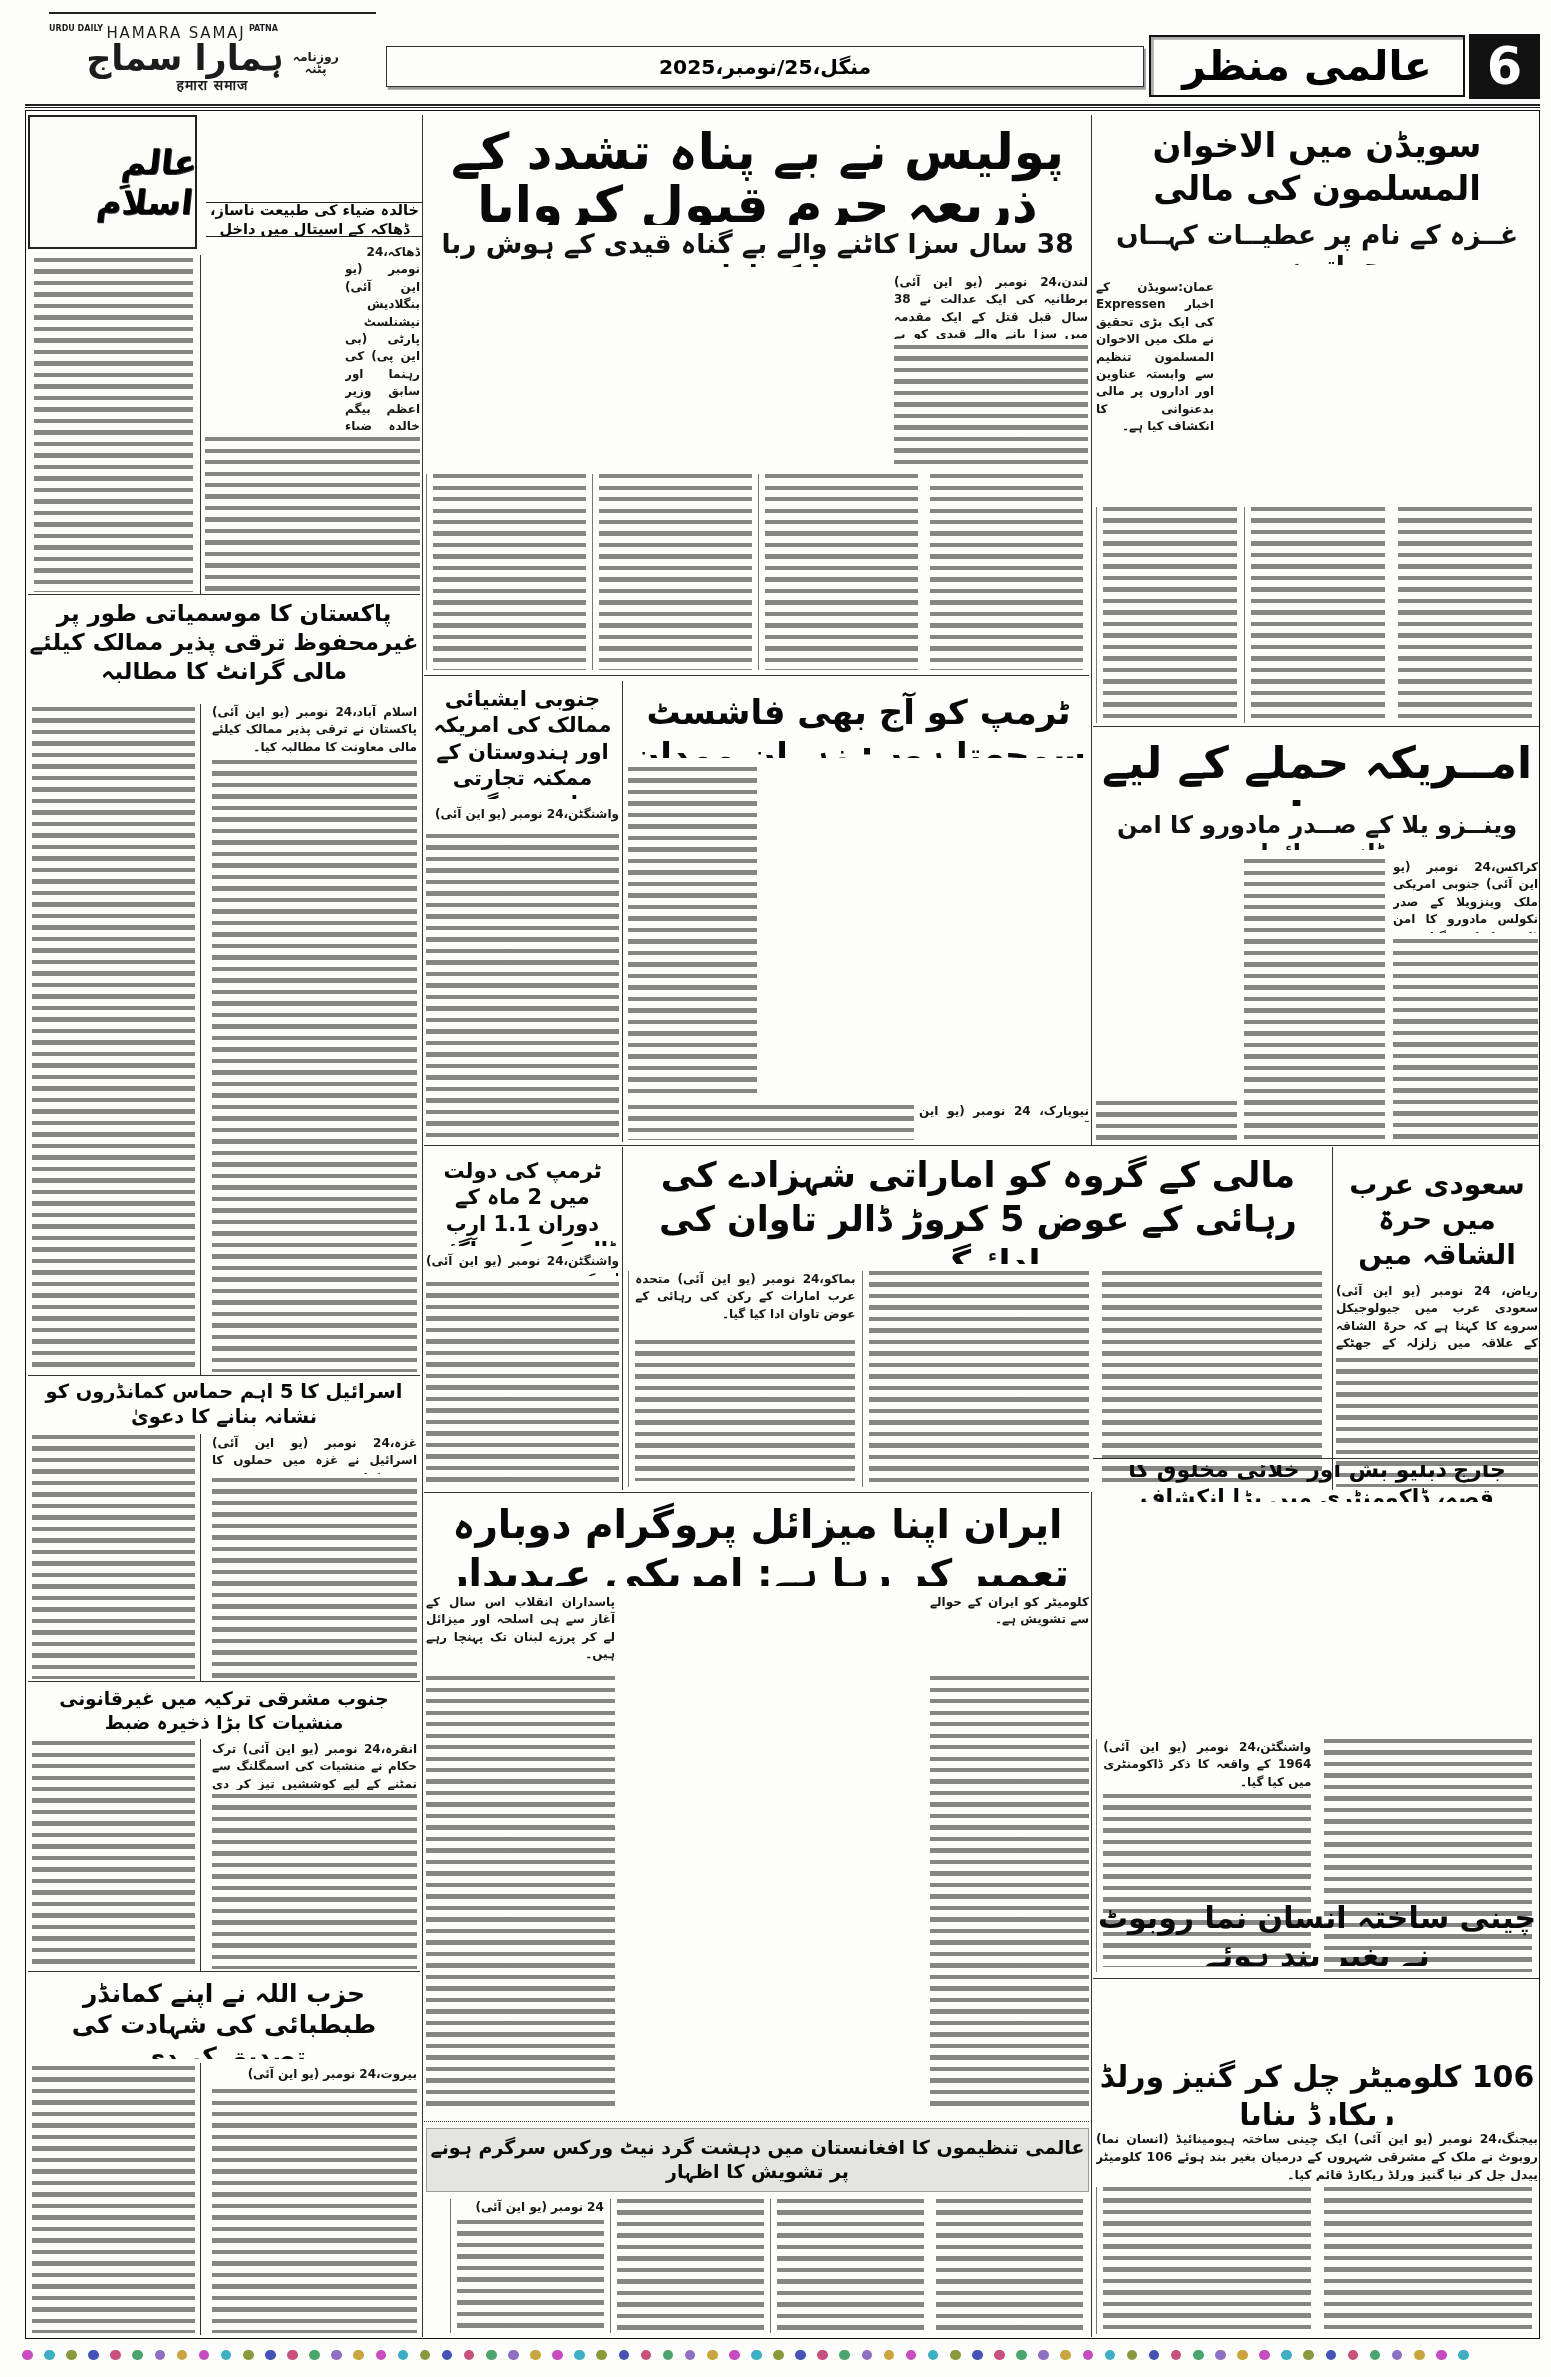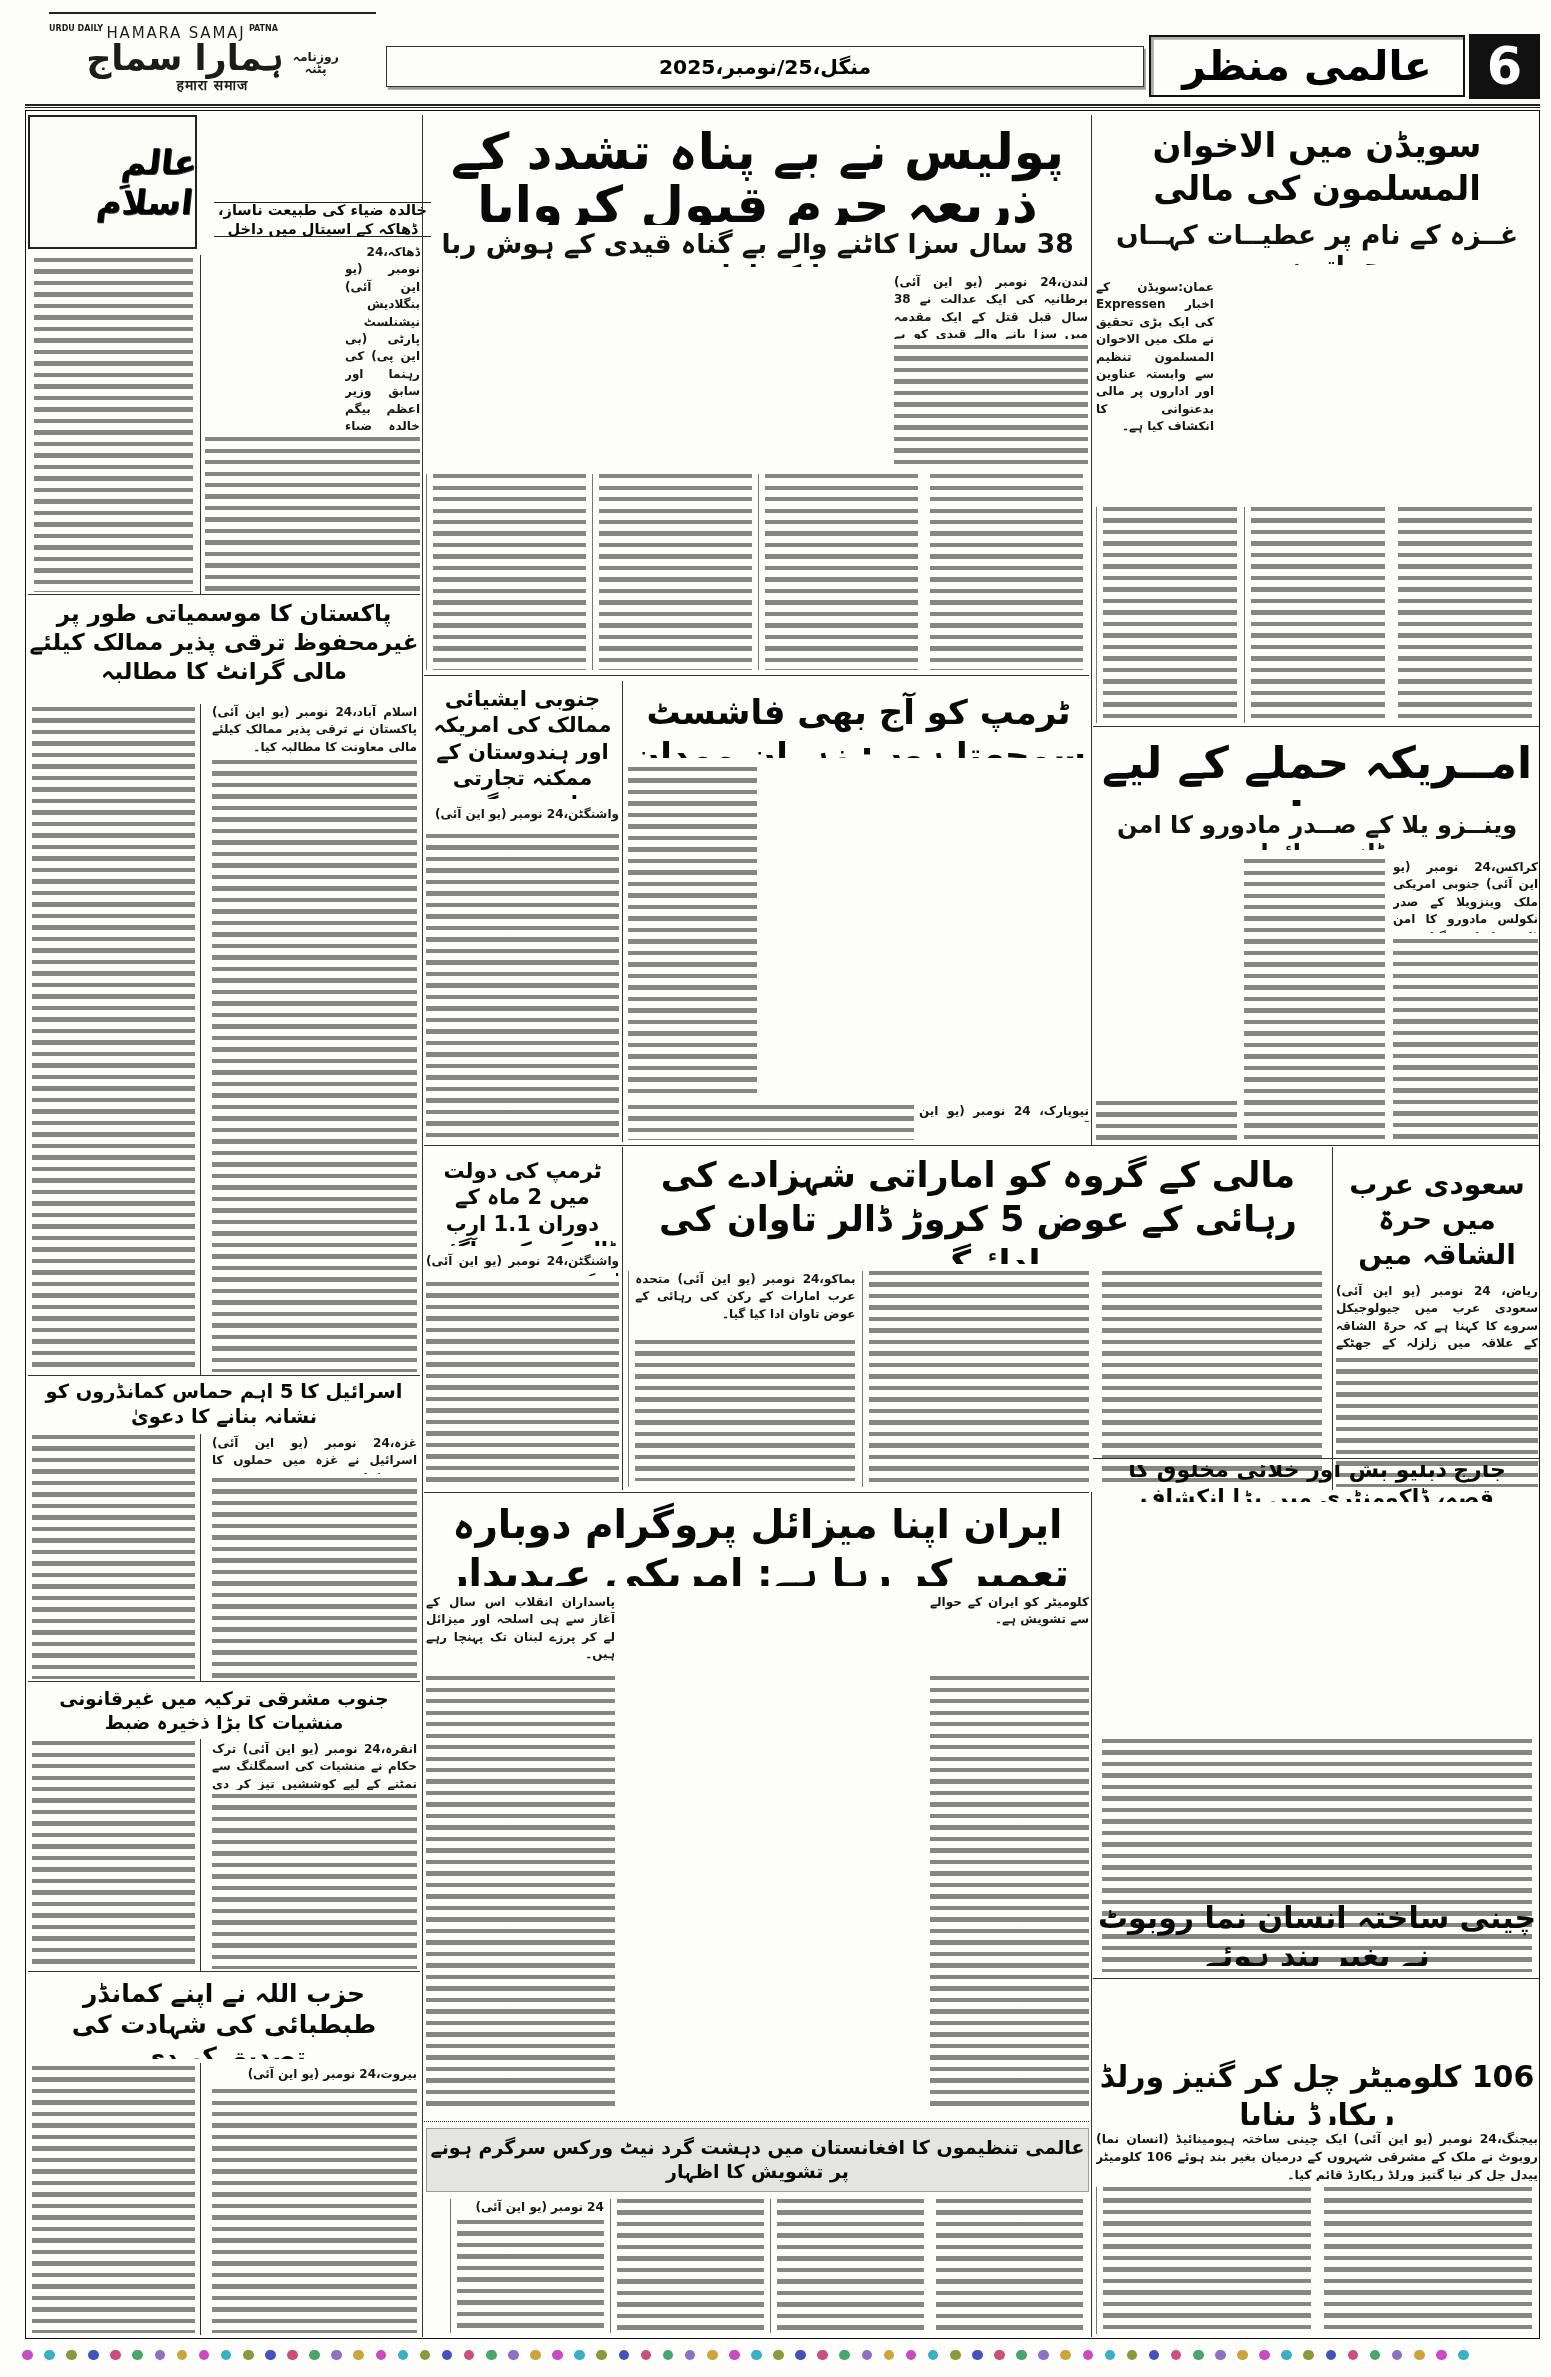--- a/index.html
+++ b/index.html
@@ -63,21 +63,21 @@
   <div class="abs secbox">عالمی منظر</div>
   <div class="abs numbox">6</div>
   <div class="abs toprule"></div>
   <div class="abs frame"></div>
 
   <div class="abs" style="left:28px;top:115px;width:169px;height:134px;border:2.7px double #222;display:flex;align-items:center;justify-content:center;background:#fbfbf8;">
     <div style="font-size:34px;font-weight:800;transform:skewX(-6deg);text-shadow:0.9px 0.9px 0 #333;">عالمِ اسلام</div>
   </div>
   <div class="abs tf" style="left:34px;top:258px;width:159px;height:334px;"></div>
 
-  <div class="abs hl" style="left:214px;top:202px;width:217px;height:35px;font-size:14.6px;border-top:1.8px solid #222;border-bottom:0.9px solid #222;display:flex;align-items:center;justify-content:center;">خالدہ ضیاء کی طبیعت ناساز، ڈھاکہ کے اسپتال میں داخل</div>
+  <div class="abs hl" style="left:206px;top:202px;width:217px;height:35px;font-size:14.6px;border-top:1.8px solid #222;border-bottom:0.9px solid #222;display:flex;align-items:center;justify-content:center;">خالدہ ضیاء کی طبیعت ناساز، ڈھاکہ کے اسپتال میں داخل</div>
 
   <div class="abs dl" style="left:345px;top:244px;width:75px;height:186px;">ڈھاکہ،24 نومبر (یو این آئی) بنگلادیش نیشنلسٹ پارٹی (بی این پی) کی رہنما اور سابق وزیر اعظم بیگم خالدہ ضیاء کی طبیعت بگڑ گئی۔</div>
   <div class="abs tf" style="left:205px;top:437px;width:215px;height:156px;"></div>
 
   <div class="abs hline" style="left:28px;top:594px;width:392px;"></div>
   <div class="abs hl" style="left:28px;top:599px;width:392px;height:99px;font-size:23px;">پاکستان کا موسمیاتی طور پر غیرمحفوظ ترقی پذیر ممالک کیلئے مالی گرانٹ کا مطالبہ</div>
   <div class="abs dl" style="left:212px;top:704px;width:205px;height:53px;">اسلام آباد،24 نومبر (یو این آئی) پاکستان نے ترقی پذیر ممالک کیلئے مالی معاونت کا مطالبہ کیا۔</div>
   <div class="abs tf" style="left:212px;top:760px;width:205px;height:612px;"></div>
   <div class="abs tf" style="left:32px;top:707px;width:163px;height:665px;"></div>
 
@@ -206,20 +206,24 @@
   <div class="abs tf" style="left:1393px;top:939px;width:145px;height:202px;"></div>
   <div class="abs tf" style="left:1244px;top:859px;width:141px;height:281px;"></div>
   <div class="abs tf" style="left:1096px;top:1101px;width:141px;height:39px;"></div>
 
   <div class="abs hline" style="left:1093px;top:1458px;width:446px;"></div>
   <div class="abs hl" style="left:1096px;top:1465px;width:442px;height:37px;font-size:22px;display:flex;align-items:center;justify-content:center;">جارج ڈبلیو بش اور خلائی مخلوق کا قصہ، ڈاکومنٹری میں بڑا انکشاف</div>
 
   <div class="abs cols" style="left:1096px;top:1739px;width:442px;height:233px;">
     <div>
         <div class="tf" style="height:100%;"></div>
+      </div>
+    <div>
+        <div class="dl" style="height:55px;">واشنگٹن،24 نومبر (یو این آئی) 1964 کے واقعہ کا ذکر ڈاکومنٹری میں کیا گیا۔</div>
+        <div class="tf" style="height:173px;"></div>
       </div>
   </div>
 
   <div class="abs hline" style="left:1093px;top:1978px;width:446px;"></div>
   <div class="abs hl" style="left:1096px;top:1899px;width:442px;height:67px;font-size:30px;">چینی ساختہ انسان نما روبوٹ نے بغیر بند ہوئے</div>
   <div class="abs hl" style="left:1096px;top:2058px;width:442px;height:67px;font-size:30px;">106 کلومیٹر چل کر گنیز ورلڈ ریکارڈ بنایا</div>
   <div class="abs dl" style="left:1096px;top:2130px;width:442px;height:51px;font-size:12.4px;">بیجنگ،24 نومبر (یو این آئی) ایک چینی ساختہ ہیومینائیڈ (انسان نما) روبوٹ نے ملک کے مشرقی شہروں کے درمیان بغیر بند ہوئے 106 کلومیٹر پیدل چل کر نیا گنیز ورلڈ ریکارڈ قائم کیا۔</div>
   <div class="abs cols" style="left:1096px;top:2187px;width:442px;height:147px;">
     <div>
         <div class="tf" style="height:100%;"></div>

